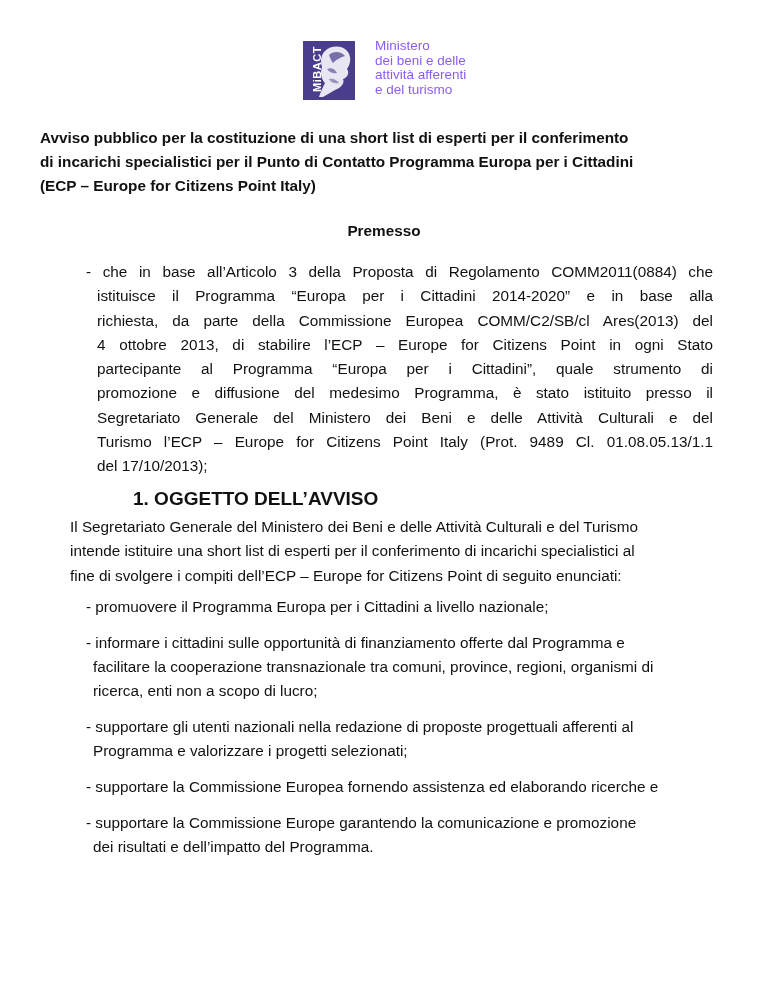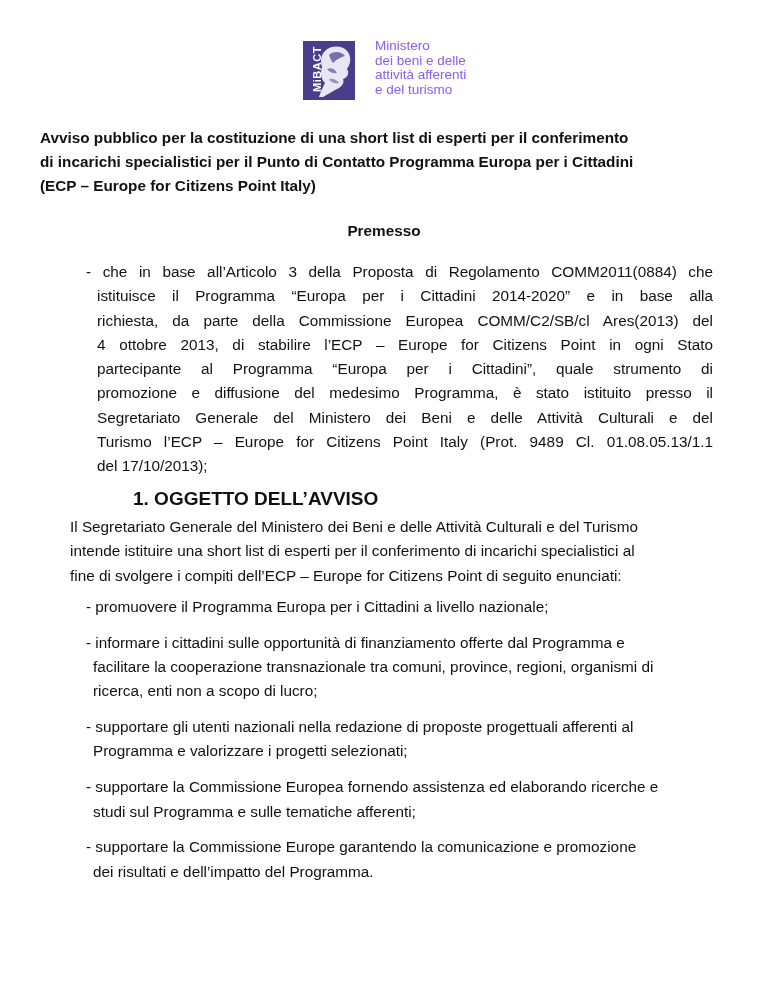--- a/index.html
+++ b/index.html
@@ -187,19 +187,18 @@
     <span class="line">- informare i cittadini sulle opportunità di finanziamento offerte dal Programma e</span>
     <span class="line cont">facilitare la cooperazione transnazionale tra comuni, province, regioni, organismi di</span>
     <span class="line cont">ricerca, enti non a scopo di lucro;</span>
   </div>
   <div class="task">
     <span class="line">- supportare gli utenti nazionali nella redazione di proposte progettuali afferenti al</span>
     <span class="line cont">Programma e valorizzare i progetti selezionati;</span>
   </div>
   <div class="task">
     <span class="line">- supportare la Commissione Europea fornendo assistenza ed elaborando ricerche e</span>
-    <span class="line cont">studi sul Programma e sulle tematiche afferenti;</span>
   </div>
   <div class="task">
     <span class="line">- supportare la Commissione Europe garantendo la comunicazione e promozione</span>
     <span class="line cont">dei risultati e dell’impatto del Programma.</span>
   </div>
 </div>
 
 </body></html>

